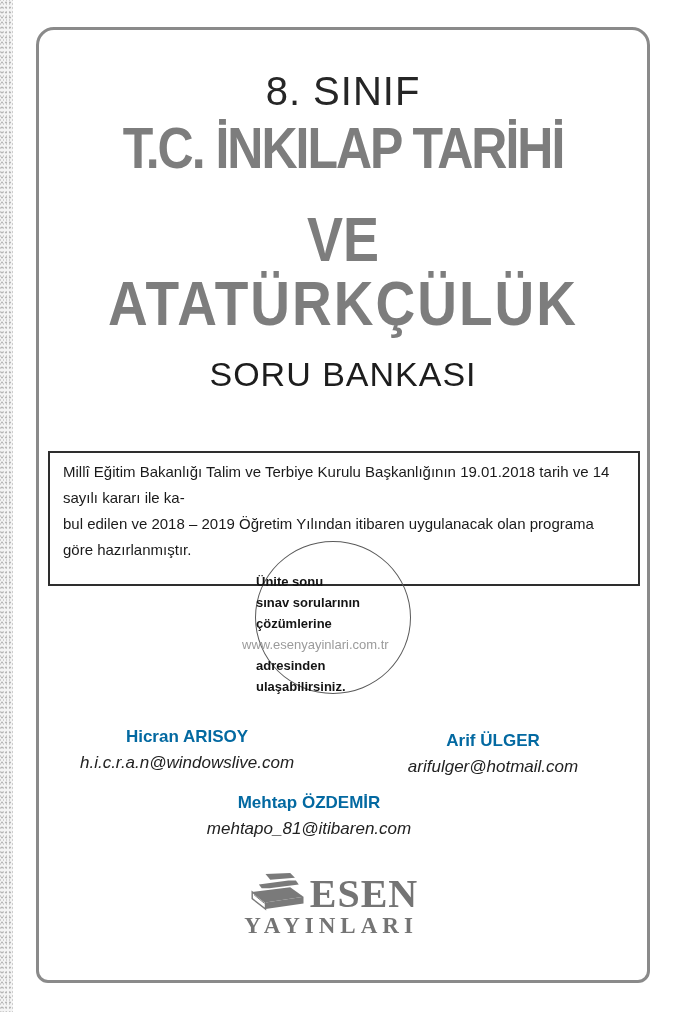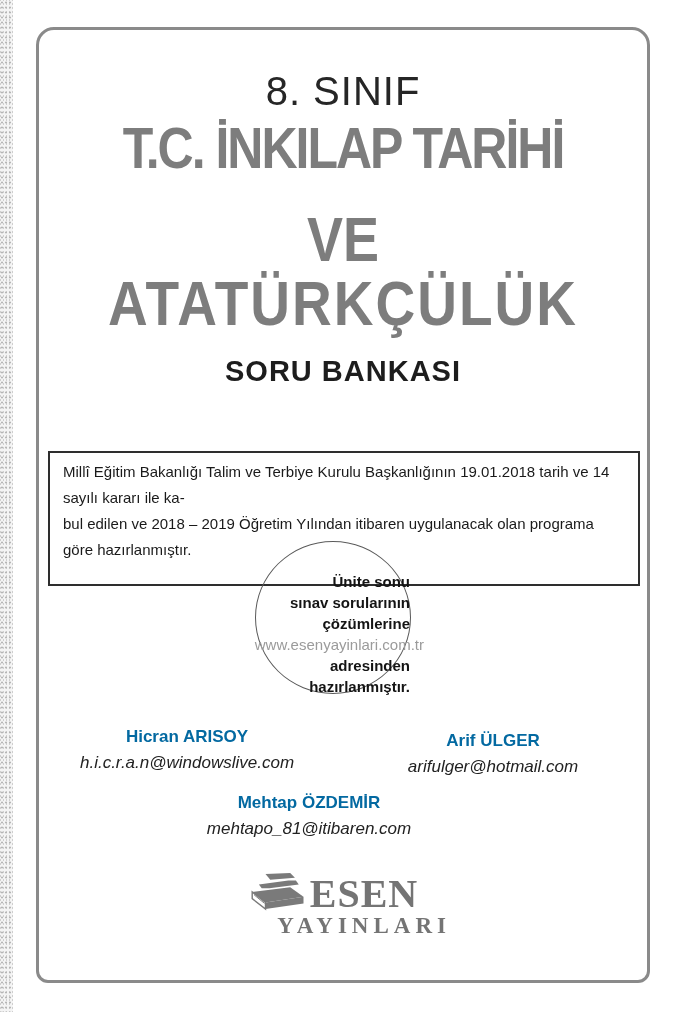--- a/index.html
+++ b/index.html
@@ -50,22 +50,22 @@
     line-height: 1;
     transform: scaleY(1.15);
     transform-origin: center top;
     white-space: nowrap;
   }
   .title-1 { top: 90px;  font-size: 50px; letter-spacing: -2px; }
   .title-2 { top: 178px; font-size: 54px; letter-spacing: 0; }
   .title-3 { top: 242px; font-size: 55px; letter-spacing: 2px; }
   .subtitle {
     top: 327px;
-    font-size: 29px;
-    font-weight: bold;
+    font-size: 34px;
+    font-weight: normal;
     letter-spacing: 1px;
     color: #1d1d1d;
     line-height: 1;
   }
   .approval-box {
     position: absolute;
     left: 9px; top: 421px;
     width: 592px;
     border: 2px solid #2e2e2e;
     padding: 6px 13px 21px 13px;
@@ -74,23 +74,23 @@
     color: #1a1a1a;
     text-align: left;
     background: #ffffff;
   }
   .circle-note {
     position: absolute;
     left: 216px; top: 511px;
     width: 156px; height: 153px;
     border: 1px solid #5a5a5a;
     border-radius: 50%;
-    text-align: right;
+    text-align: left;
     padding-top: 29px;
-    font-size: 15px;
+    font-size: 13px;
     font-weight: bold;
     line-height: 21px;
     color: #141414;
   }
   .circle-note .url {
     display: block;
     font-weight: normal;
     color: #9b9b9b;
     white-space: nowrap;
     margin-left: -14px;
@@ -104,21 +104,21 @@
   .author .a-name { font-size: 17px; font-weight: bold; color: #0369a1; line-height: 1.2; margin-top: 8px; }
   .author .a-email { font-size: 17px; font-style: italic; color: #222222; line-height: 1.2; margin-top: 6px; white-space: nowrap; }
   .author-1 { left: 28px;  top: 689px; }
   .author-2 { left: 334px; top: 693px; }
   .author-3 { left: 150px; top: 755px; }
 
   .publisher {
     position: absolute;
     left: 172px; top: 843px;
     width: 240px;
-    text-align: right;
+    text-align: center;
     color: #747474;
     font-family: "Liberation Serif", serif;
   }
   .publisher .row {
     display: flex;
     align-items: flex-end;
     justify-content: center;
     gap: 4px;
   }
   .publisher .logo-icon { display: inline-block; width: 62px; height: 38px; }
@@ -157,21 +157,21 @@
       <div>Millî Eğitim Bakanlığı Talim ve Terbiye Kurulu Başkanlığının 19.01.2018 tarih ve 14 sayılı kararı ile ka-</div>
       <div>bul edilen ve 2018 – 2019 Öğretim Yılından itibaren uygulanacak olan programa göre hazırlanmıştır.</div>
     </div>
 
     <div class="circle-note">
       <div>Ünite sonu</div>
       <div>sınav sorularının</div>
       <div>çözümlerine</div>
       <span class="url">www.esenyayinlari.com.tr</span>
       <div>adresinden</div>
-      <div>hazırlanmıştır.</div>
+      <div>ulaşabilirsiniz.</div>
     </div>
 
     <div class="author author-1">
       <div class="a-name">Hicran ARISOY</div>
       <div class="a-email">h.i.c.r.a.n@windowslive.com</div>
     </div>
 
     <div class="author author-2">
       <div class="a-name">Arif ÜLGER</div>
       <div class="a-email">arifulger@hotmail.com</div>

